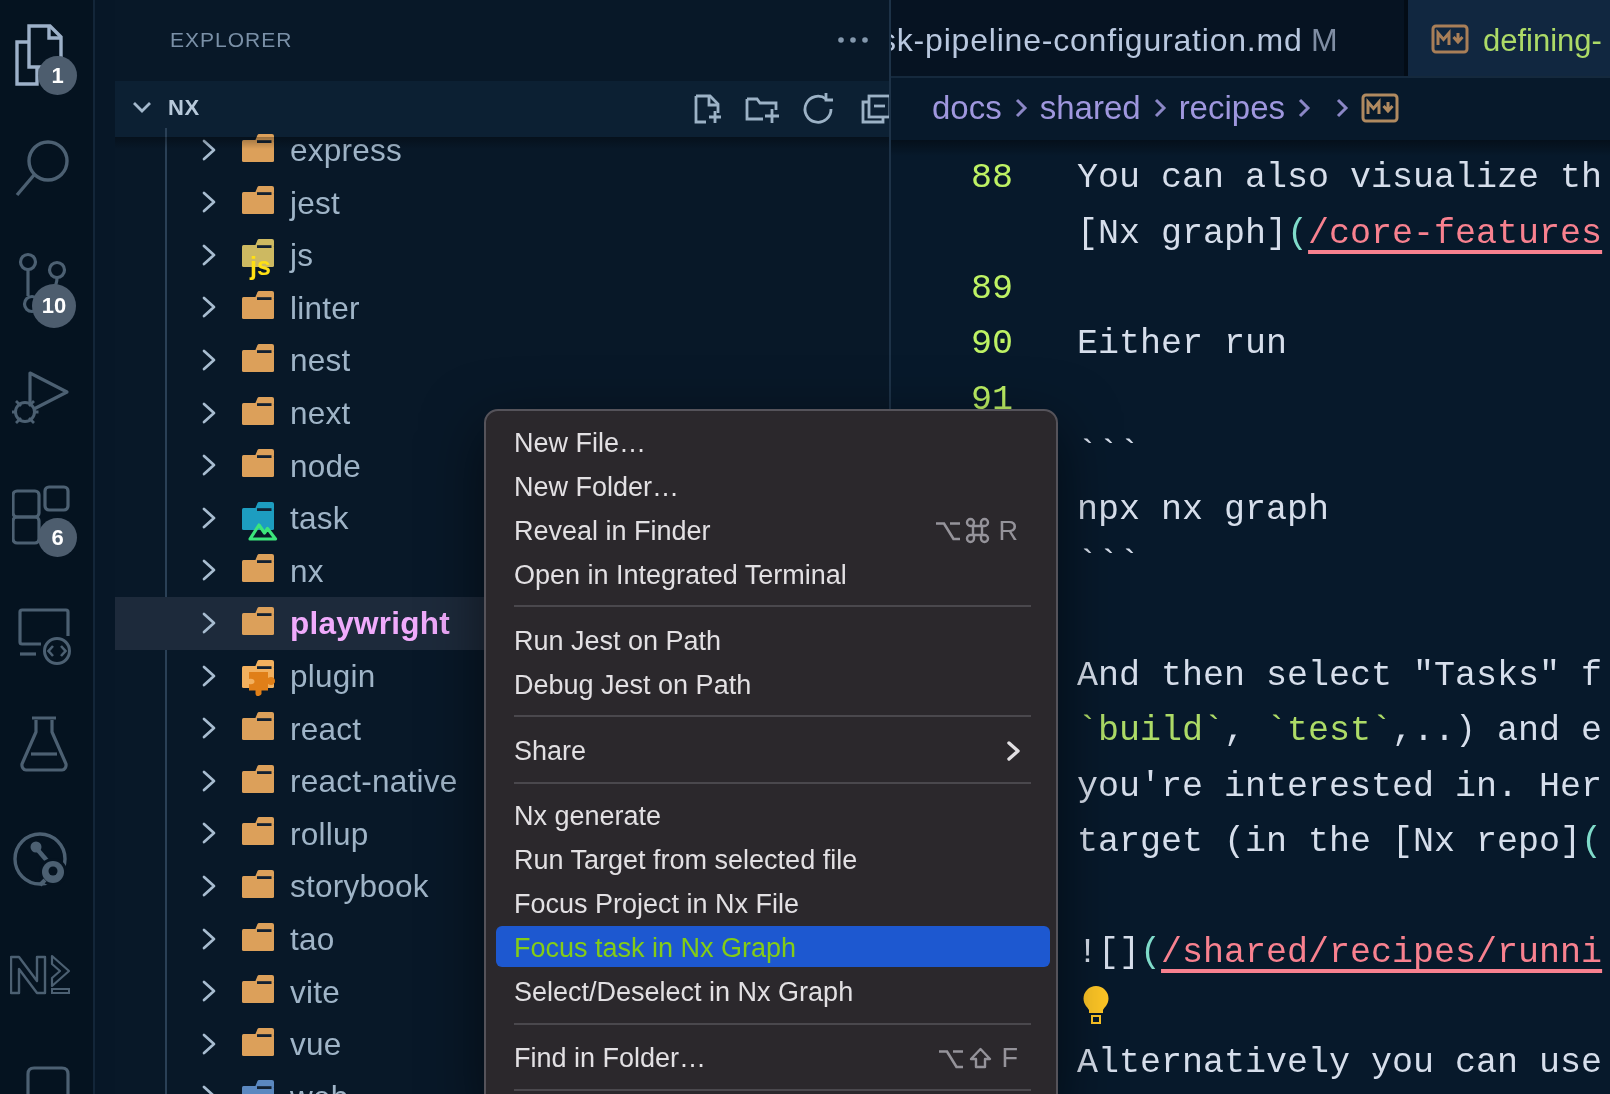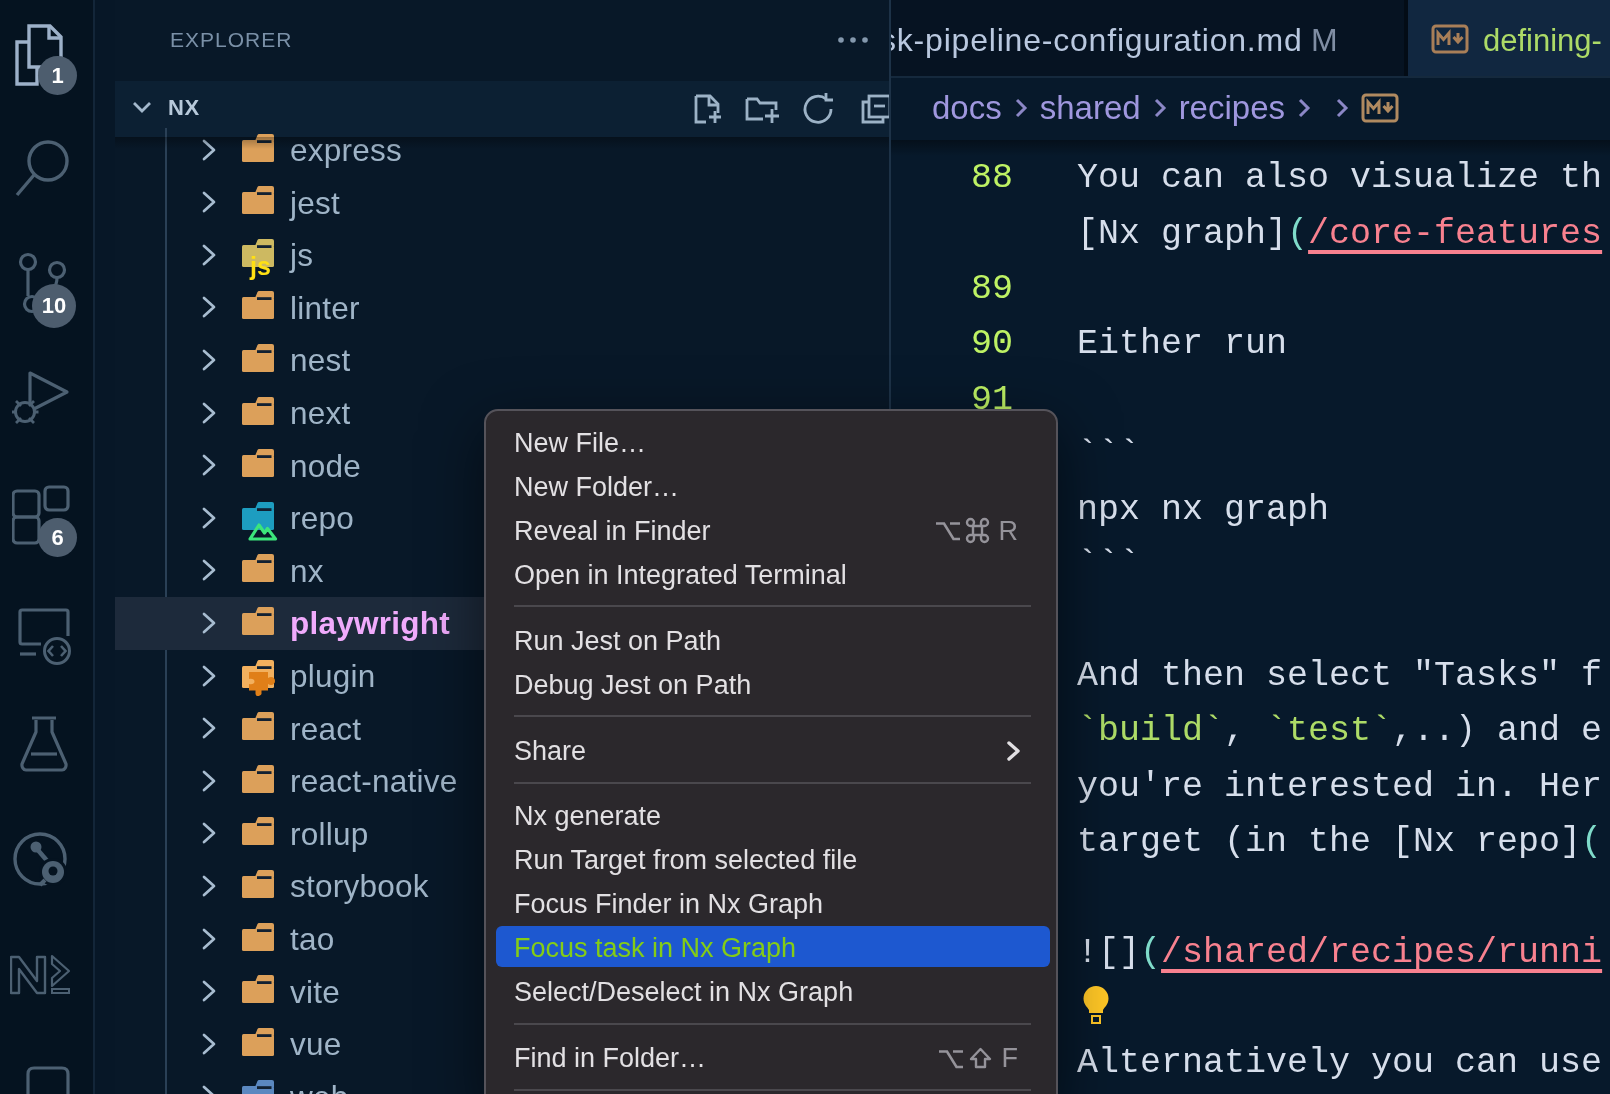--- a/index.html
+++ b/index.html
@@ -236,21 +236,21 @@
         <div class="row" style="top:491.70000000000005px">
           <svg class="abs" style="left:85px;top:14px" width="18" height="24">
   <polyline points="4,3 14,12 4,21" fill="none" stroke="#a7bcd0" stroke-width="2.7" stroke-linecap="round" stroke-linejoin="round"></polyline>
           </svg>
           <svg class="abs" style="left:127px;top:9px" width="38" height="46">
     <path d="M13,8 l2.5,-6 q0.5,-1 1.5,-1 h13 q2,0 2,2 v5 z" fill="#1d9dc0"></path>
     <rect x="0" y="7" width="32" height="22" rx="1.5" fill="#1d9dc0"></rect>
     <rect x="15" y="7.2" width="14.5" height="2.8" fill="#122132"></rect>
     <path d="M8,38 l9,-14 5.5,8 3,-4.5 8,10.5 z" fill="none" stroke="#3ce57b" stroke-width="3.2" stroke-linejoin="round"></path>
           </svg>
-     <span class="lbl" style="">repo</span>
+     <span class="lbl" style="">task</span>
         </div>
         <div class="row" style="top:544.3px">
           <svg class="abs" style="left:85px;top:14px" width="18" height="24">
   <polyline points="4,3 14,12 4,21" fill="none" stroke="#a7bcd0" stroke-width="2.7" stroke-linecap="round" stroke-linejoin="round"></polyline>
           </svg>
           <svg class="abs" style="left:127px;top:9px" width="38" height="46">
     <path d="M13,8 l2.5,-6 q0.5,-1 1.5,-1 h13 q2,0 2,2 v5 z" fill="#dca05a"></path>
     <rect x="0" y="7" width="32" height="22" rx="1.5" fill="#dca05a"></rect>
     <rect x="15" y="7.2" width="14.5" height="2.8" fill="#122132"></rect>
     </svg>
@@ -448,21 +448,21 @@
         <div class="mi" style="top:208px;">Run Jest on Path</div>
         <div class="mi" style="top:252px;">Debug Jest on Path</div>
         <div class="msep" style="top:303.5px"></div>
         <div class="mi" style="top:317.5px;">Share</div>
         <svg class="abs" style="right:34px;top:327.5px" width="16" height="24">
      <polyline points="3,4 12,12 3,20" fill="none" stroke="#e2e0e3" stroke-width="3.4" stroke-linecap="round" stroke-linejoin="round"></polyline>
         </svg>
         <div class="msep" style="top:371px"></div>
         <div class="mi" style="top:383px;">Nx generate</div>
         <div class="mi" style="top:427px;">Run Target from selected file</div>
-        <div class="mi" style="top:471px;">Focus Finder in Nx Graph</div>
+        <div class="mi" style="top:471px;">Focus Project in Nx File</div>
         <div class="mi" style="top:515px;color:#84cc16;">Focus task in Nx Graph</div>
         <div class="mi" style="top:559px;">Select/Deselect in Nx Graph</div>
         <div class="msep" style="top:612px"></div>
         <div class="mi" style="top:625px;">Find in Folder…</div>
         <div class="msc" style="top:625px"><span style="display:inline-flex;align-items:center">
             <svg width="26" height="27" style="margin-right:4px">
               <path d="M2,6.5 h8 l9.5,15.5 h6.5 M16,6.5 h10" fill="none" stroke="#95939a" stroke-width="2.6"></path>
             </svg>
             <svg width="27" height="27" style="margin-right:8px">
               <path d="M13.5,4 L23,14 h-5 v8 h-9 v-8 h-5 z" fill="none" stroke="#95939a" stroke-width="2.4" stroke-linejoin="round"></path>

